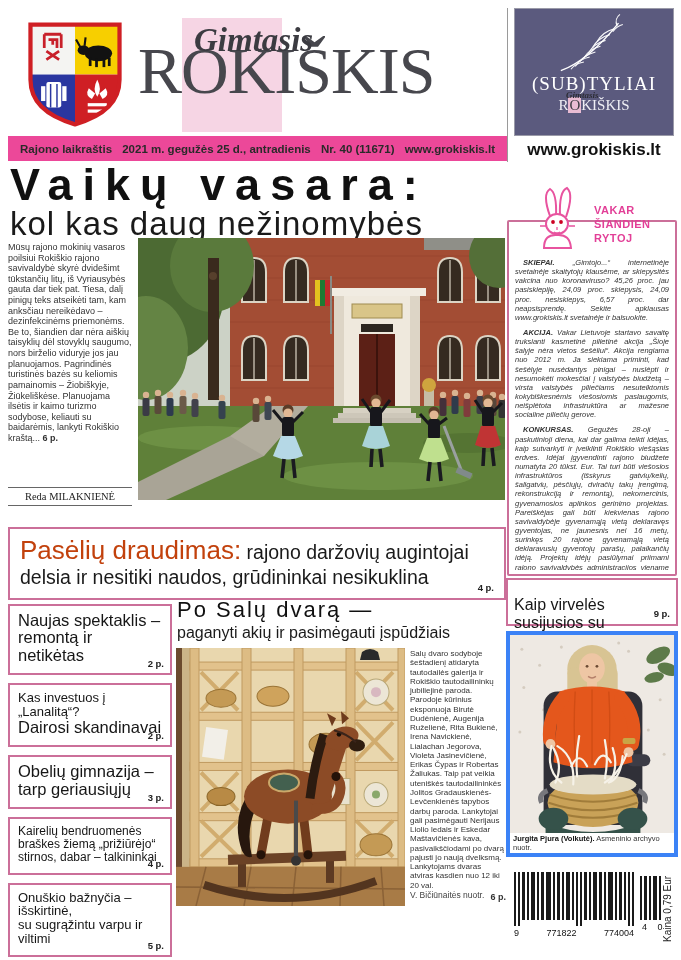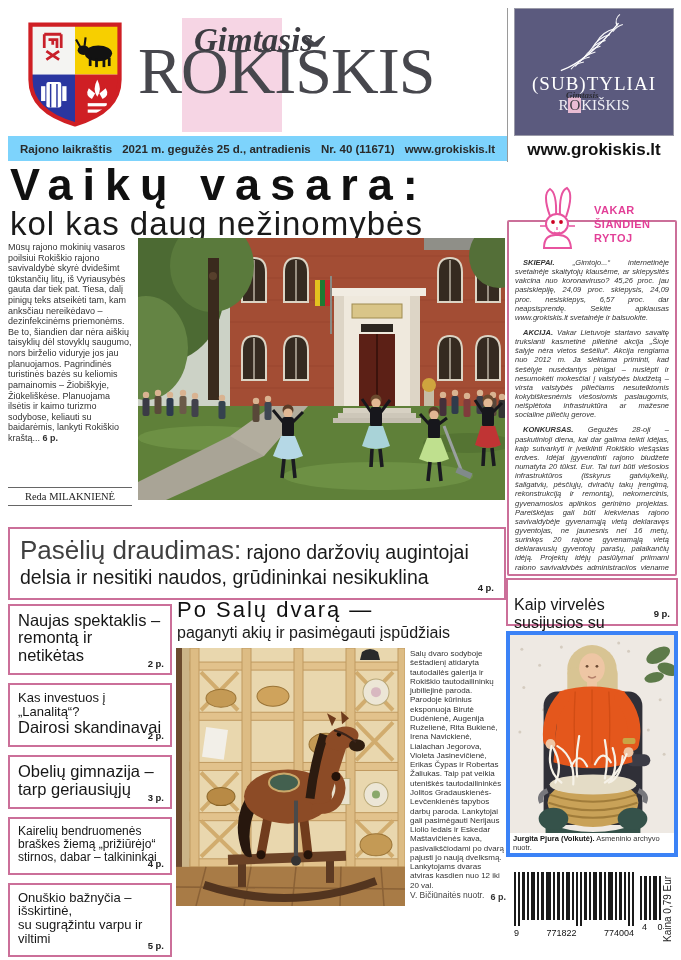--- a/index.html
+++ b/index.html
@@ -7,21 +7,21 @@
         font-family:"Liberation Sans",sans-serif;color:#2e2e2e;margin:0 auto;}
   .abs{position:absolute;}
   
   .coa{left:22px;top:16px;width:106px;height:116px;}
   .mast{left:138px;top:12px;width:367px;height:122px;}
   .mast-pink{position:absolute;left:44px;top:6px;width:100px;height:114px;background:#f6d5e4;}
   .mast-big{position:absolute;left:0;top:26px;font-family:"Liberation Serif",serif;
             font-size:66px;line-height:1;color:#47474d;letter-spacing:-1px;white-space:nowrap;}
   .mast-script{position:absolute;left:56px;top:10px;font-family:"Liberation Serif",serif;
                font-style:italic;font-weight:bold;font-size:33px;color:#3b3b41;}
-  .infobar{left:8px;top:136px;width:499px;height:25px;background:#7dd3fc;display:flex;
+  .infobar{left:8px;top:136px;width:499px;height:25px;background:#ec4899;display:flex;
            align-items:center;justify-content:space-between;padding:0 12px;box-sizing:border-box;
            font-size:11.5px;font-weight:bold;color:#2a2a2a;}
   .vdiv{left:507px;top:8px;width:1px;height:154px;background:#9a9a9a;}
   .adbox{left:514px;top:8px;width:160px;height:128px;background:#5b5a7e;border:1px solid #9a9aa8;
          box-sizing:border-box;text-align:center;}
   .ad-feather{margin-top:4px;}
   .ad-title{font-family:"Liberation Serif",serif;color:#fff;font-size:19px;letter-spacing:1px;margin-top:-6px;}
   .ad-logo{position:relative;font-family:"Liberation Serif",serif;color:#efeff5;font-size:15px;margin-top:2px;}
   .ad-logo .o{background:#e9bcd3;color:#3c3c42;padding:0 1px;}
   .ad-logo .gs{position:absolute;left:50%;margin-left:-28px;top:-7px;font-style:italic;
@@ -44,21 +44,21 @@
   .news-border{position:absolute;left:1px;right:1px;top:26px;bottom:0;border:2px solid #cb6f99;border-radius:2px;}
   .rabbit{position:absolute;left:28px;top:-8px;}
   .news-head{position:absolute;left:88px;top:10px;font-size:11px;font-weight:bold;color:#e23f97;
              letter-spacing:.5px;white-space:pre-line;line-height:1.25;}
   .news-body{position:absolute;left:9px;right:9px;top:64px;bottom:6px;overflow:hidden;
              font-size:7.5px;line-height:1.22;text-align:justify;color:#333;}
   .news-body p{margin:0 0 6px 0;text-indent:8px;font-style:italic;}
   
   .crops{left:8px;top:527px;width:498px;height:73px;border:2px solid #cb6f99;box-sizing:border-box;
          padding:6px 10px;}
-  .crops .big{font-size:26px;color:#404040;}
+  .crops .big{font-size:26px;color:#c2410c;}
   .crops .rest{font-size:19.5px;color:#1a1a1a;}
   .crops p{margin:0;line-height:1.2;}
   .crops .pref{position:absolute;right:10px;bottom:5px;}
   .pref{font-size:9.5px;font-weight:600;color:#222;}
   
   .lcol{left:8px;top:604px;width:164px;display:flex;flex-direction:column;gap:8px;}
   .lbox{position:relative;border:2px solid #cb6f99;padding:6px 8px 9px 8px;line-height:1.06;color:#161616;}
   .lbox .pref{position:absolute;right:6px;bottom:4px;}
   .t-b{font-size:16.5px;}
   .t-m{font-size:13px;}

